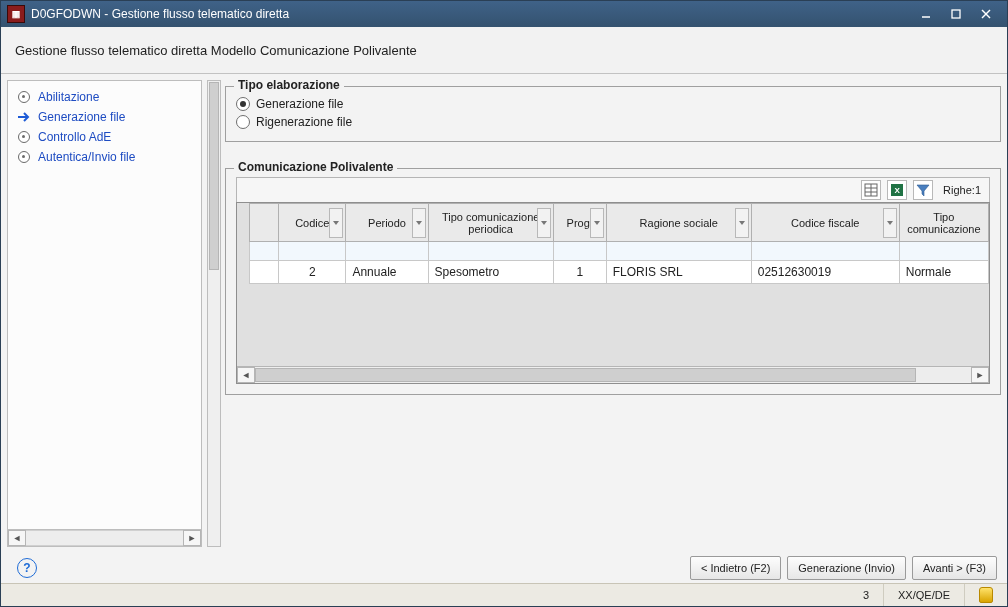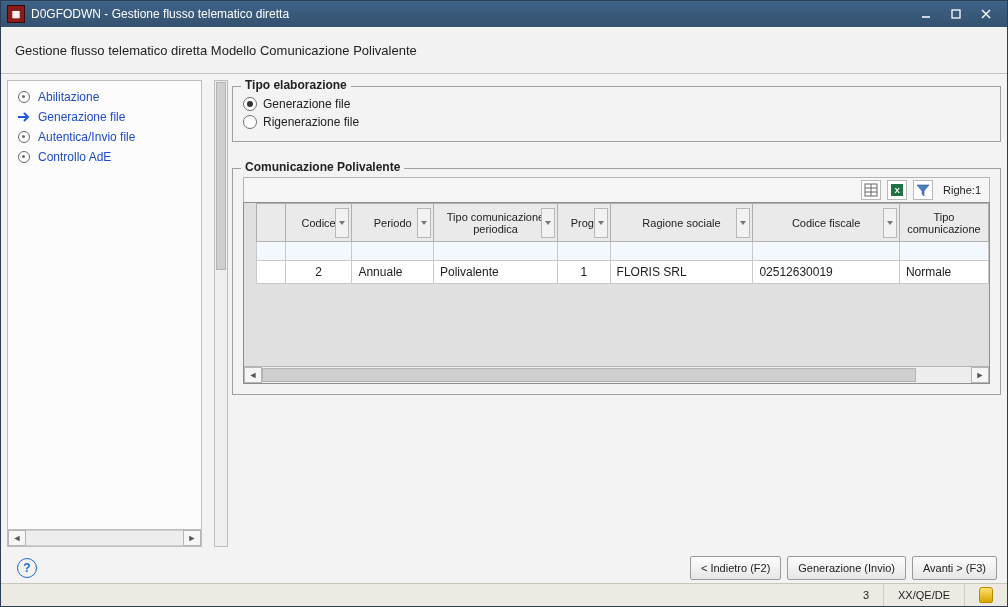--- a/index.html
+++ b/index.html
@@ -19,21 +19,21 @@
   .titlebar{height:26px;background:linear-gradient(#3f6288,#34526f);color:#fff;display:flex;align-items:center;padding:0 6px;font-size:12px;}
   .titlebar .app-icon{width:16px;height:16px;background:#8a1c1c;border:1px solid #3a0a0a;margin-right:6px;display:flex;align-items:center;justify-content:center;font-size:9px;color:#fff;font-weight:bold;}
   .titlebar .title{flex:1;}
   .titlebar .winbtns{display:flex;gap:0;}
   .titlebar .winbtn{width:30px;height:20px;display:flex;align-items:center;justify-content:center;color:#fff;font-size:11px;}
   .titlebar .winbtn svg{stroke:#fff;}
   
   .subtitle{height:28px;background:#f2f2f2;border-bottom:1px solid #c2c2c2;display:flex;align-items:center;padding:9px 14px;font-size:13px;}
   
   .main{flex:1;display:flex;overflow:hidden;background:#f3f3f3;}
-  .sidebar{width:195px;background:#fcfcfc;border:1px solid #bdbdbd;margin:6px 12px 6px 6px;box-sizing:border-box;display:flex;flex-direction:column;}
+  .sidebar{width:195px;background:#fcfcfc;border:1px solid #bdbdbd;margin:6px 5px 6px 6px;box-sizing:border-box;display:flex;flex-direction:column;}
   .sidebar-inner{flex:1;padding:6px 8px;}
   .nav-item{display:flex;align-items:center;gap:8px;padding:3px 2px;}
   .nav-item span:last-child{color:var(--link);}
   .bullet{width:12px;height:12px;border:1.5px solid #6b6b6b;border-radius:50%;position:relative;box-sizing:border-box;background:#fff;}
   .bullet::after{content:"";position:absolute;top:3px;left:3px;width:3px;height:3px;background:#6b6b6b;border-radius:50%;}
   .arrow-icon{width:12px;height:12px;display:flex;align-items:center;justify-content:center;}
   .arrow-icon svg{display:block;}
   .sidebar-hscroll{height:16px;border-top:1px solid #bdbdbd;background:#efefef;display:flex;align-items:center;}
   .sidebar-hscroll .arrow{width:16px;height:14px;border:1px solid #b5b5b5;background:#f6f6f6;display:flex;align-items:center;justify-content:center;font-size:9px;color:#555;}
   .sidebar-hscroll .track{flex:1;height:14px;background:#ededed;border:1px solid #d0d0d0;border-left:none;border-right:none;}
@@ -124,25 +124,25 @@
         <div class="nav-item">
           <span class="arrow-icon">
             <svg width="12" height="10">
                 <path d="M0 5 H9 M6 1 L10 5 L6 9" fill="none" stroke="#1e5bd6" stroke-width="2"></path>
               </svg>
           </span>
           <span>Generazione file</span>
         </div>
         <div class="nav-item">
           <span class="bullet"></span>
+          <span>Controllo AdE</span>
+        </div>
+        <div class="nav-item">
+          <span class="bullet"></span>
           <span>Autentica/Invio file</span>
-        </div>
-        <div class="nav-item">
-          <span class="bullet"></span>
-          <span>Controllo AdE</span>
         </div>
       </div>
       <div class="sidebar-hscroll">
         <div class="arrow">◄</div>
         <div class="track"></div>
         <div class="arrow">►</div>
       </div>
     </div>
 
     <div class="vscroll-strip">
@@ -212,21 +212,21 @@
                     <td></td>
                     <td></td>
                     <td></td>
                     <td></td>
                     <td></td>
                 </tr>
                 <tr class="data-row">
                   <td class="rowhead red-top"></td>
                   <td class="red-top" style="text-align:center">2</td>
                   <td class="red-top">Annuale</td>
-                  <td class="red-top">Polivalente</td>
+                  <td class="red-top">Spesometro</td>
                   <td class="red-top" style="text-align:center">1</td>
                   <td class="red-top">FLORIS SRL</td>
                   <td class="red-top">02512630019</td>
                   <td class="red-top">Normale</td>
                 </tr>
               </tbody>
             </table>
           </div>
           <div class="grid-hscroll">
             <div class="arrow">◄</div>

